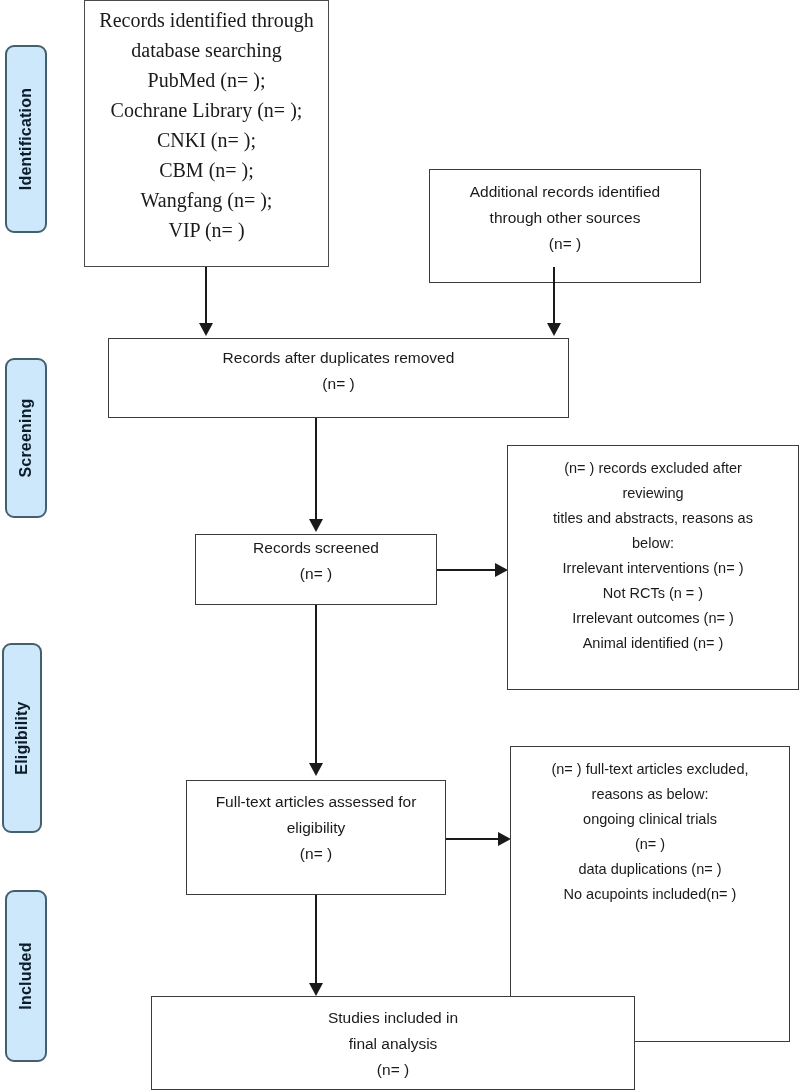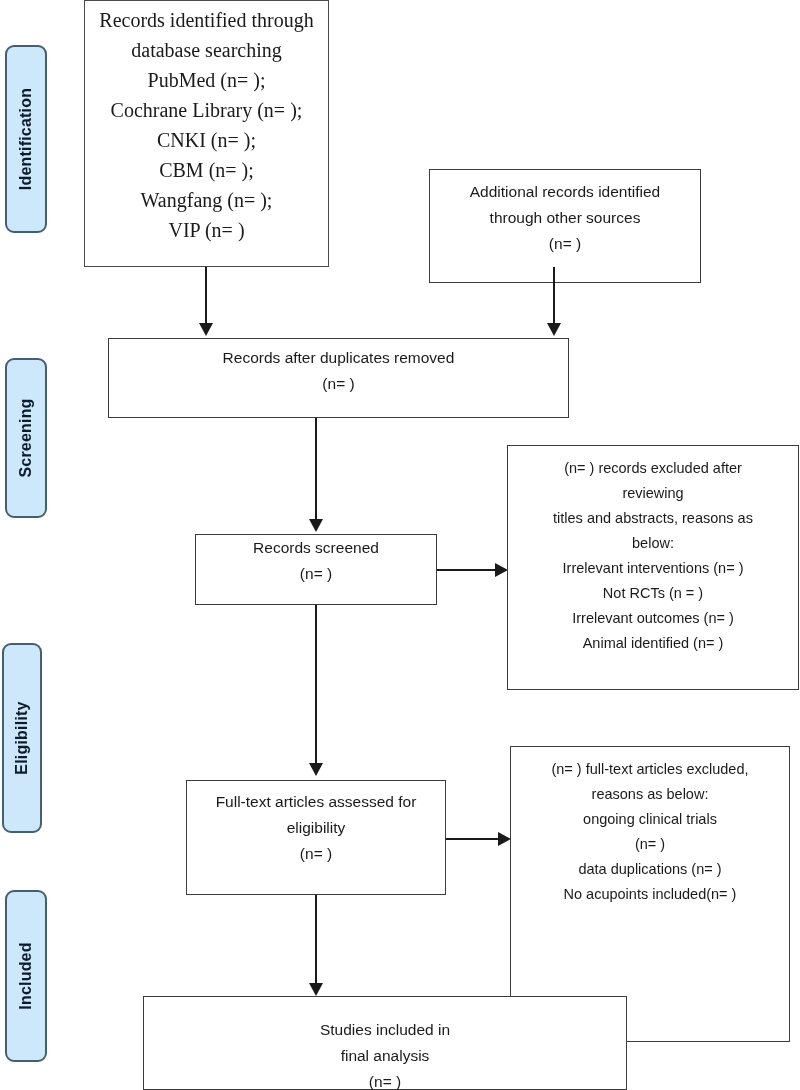--- a/index.html
+++ b/index.html
@@ -187,19 +187,19 @@
     <span class="line">reasons as below:</span>
     <span class="line">ongoing clinical trials</span>
     <span class="line">(n= )</span>
     <span class="line">data duplications (n= )</span>
     <span class="line">No acupoints included(n= )</span>
   </div>
 
   <div class="vline" style="left:315px; top:895px; height:90px;"></div>
   <div class="arrow-down" style="left:309px; top:983px;"></div>
 
-  <div class="box sans" style="left:143px; top:996px; width:484px; height:94px; padding-top:20px;">
+  <div class="box sans" style="left:151px; top:996px; width:484px; height:94px; padding-top:8px;">
     <span class="line">Studies included in</span>
     <span class="line">final analysis</span>
     <span class="line">(n= )</span>
   </div>
 
 </div>
 
 </body></html>

